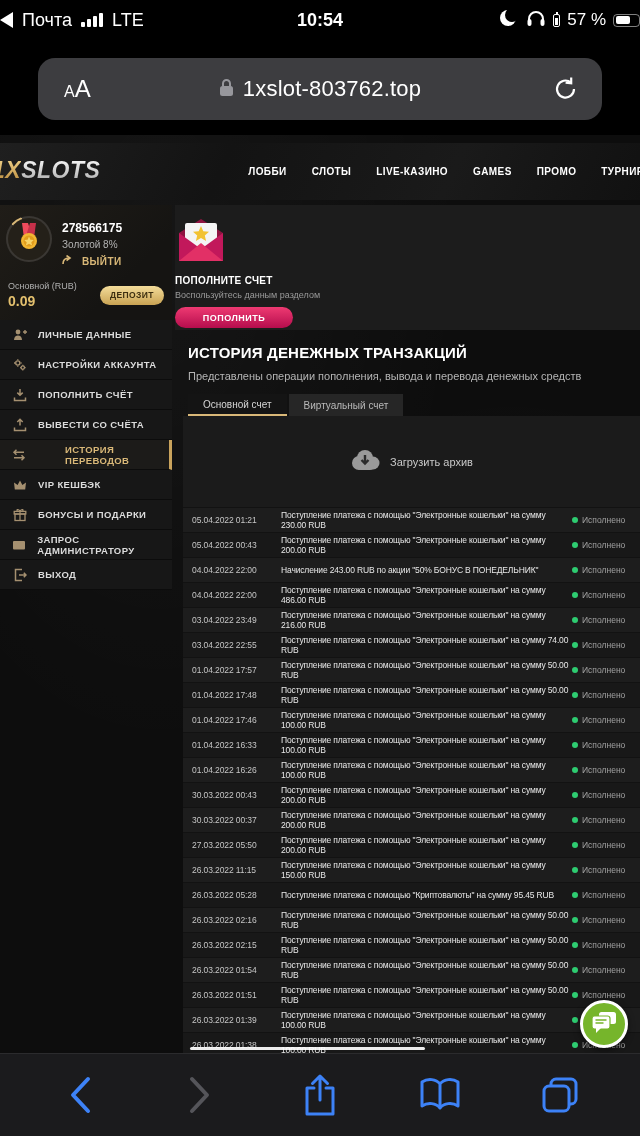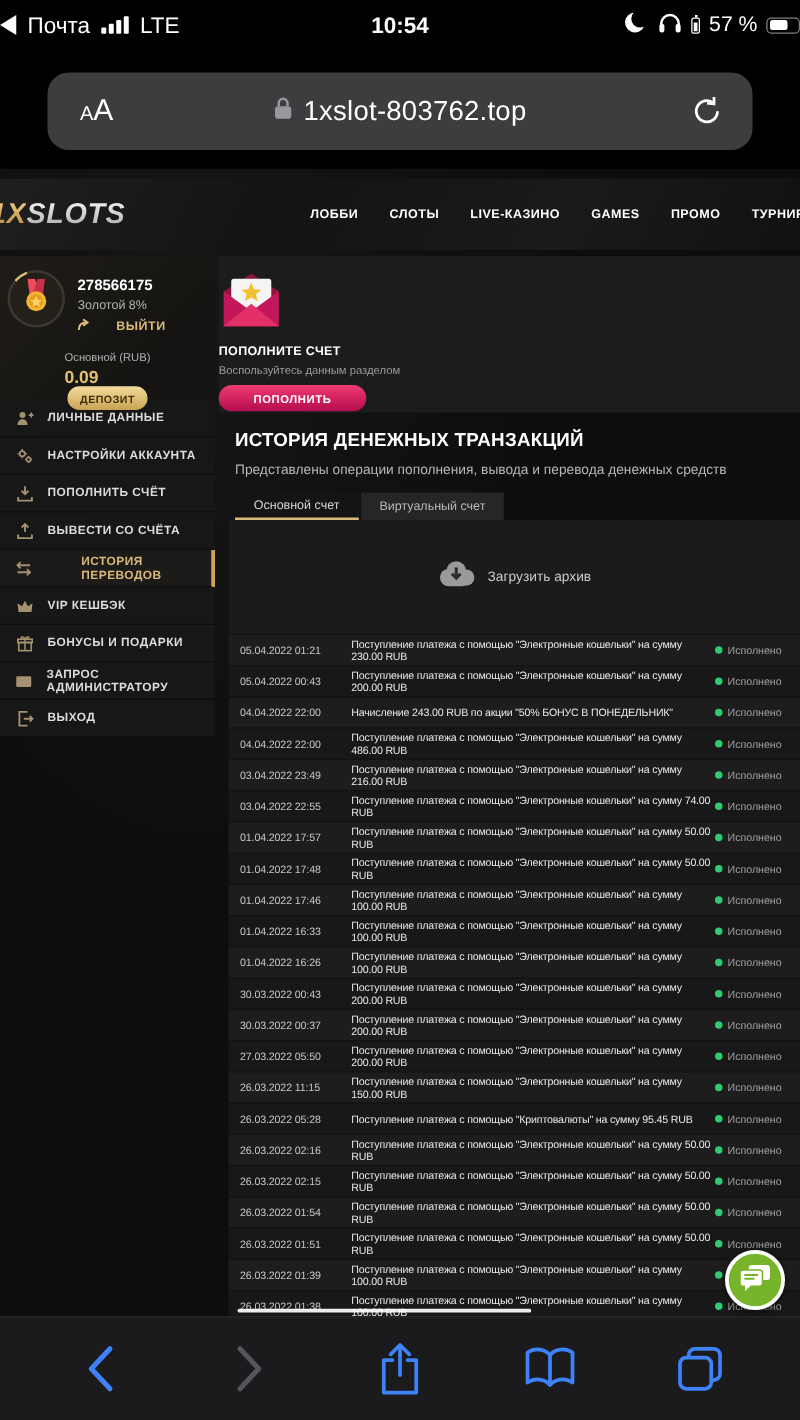--- a/index.html
+++ b/index.html
@@ -53,22 +53,22 @@
   .main{ flex:1; margin-left:3px; }
 
   
   .user-card{ height:115px; background:linear-gradient(135deg,#201d18,#151412 70%); padding:10px 6px 0 6px; position:relative; }
   .avatar{ position:absolute; left:6px; top:11px; width:46px; height:46px; border-radius:50%;
     background:conic-gradient(from -50deg,#d9b878 0 30deg,#3a3733 30deg 360deg); display:flex; align-items:center; justify-content:center; }
   .avatar-inner{ width:42px; height:42px; border-radius:50%; background:#242019; display:flex; align-items:center; justify-content:center; }
   .uc-text{ margin-left:56px; }
   .uc-id{ font-size:12px; font-weight:700; color:#fff; padding-top:6px; }
   .uc-level{ font-size:10px; color:#b3b3b3; margin-top:4px; }
-  .uc-logout{ display:flex; align-items:center; gap:20px; margin-top:5px; color:#d9b878; font-size:10px; font-weight:700; letter-spacing:.4px; cursor:pointer; }
-  .uc-balrow{ position:absolute; left:8px; right:8px; top:76px; display:flex; justify-content:space-between; align-items:center;flex-direction:column; }
+  .uc-logout{ display:flex; align-items:flex-end; gap:9px; margin-top:5px; color:#d9b878; font-size:10px; font-weight:700; letter-spacing:.4px; cursor:pointer; }
+  .uc-balrow{ position:absolute; left:8px; right:8px; top:76px; display:flex; justify-content:space-between; align-items:center; }
   .uc-acc{ font-size:9px; color:#b0b0b0; }
   .uc-balance{ font-size:14px; font-weight:700; color:#e3c06e; margin-top:2px; }
   .btn-deposit{ width:64px; height:19px; border-radius:10px; background:linear-gradient(#f3dc9a,#c9a353); color:#3d2f10;
     font-size:8.5px; font-weight:700; display:flex; align-items:center; justify-content:center; letter-spacing:.4px; cursor:pointer; }
 
   
   .menu{ margin-top:0; }
   .menu-item{ height:30px; background:#171717; border-bottom:1px solid #0c0c0c; display:flex; align-items:center; padding-left:12px; cursor:pointer; }
   .menu-item .ico{ width:15px; height:15px; display:flex; align-items:center; justify-content:center; }
   .menu-item .lbl{ margin-left:11px; font-size:9.5px; font-weight:700; color:#dcdcdc; letter-spacing:.4px; }

